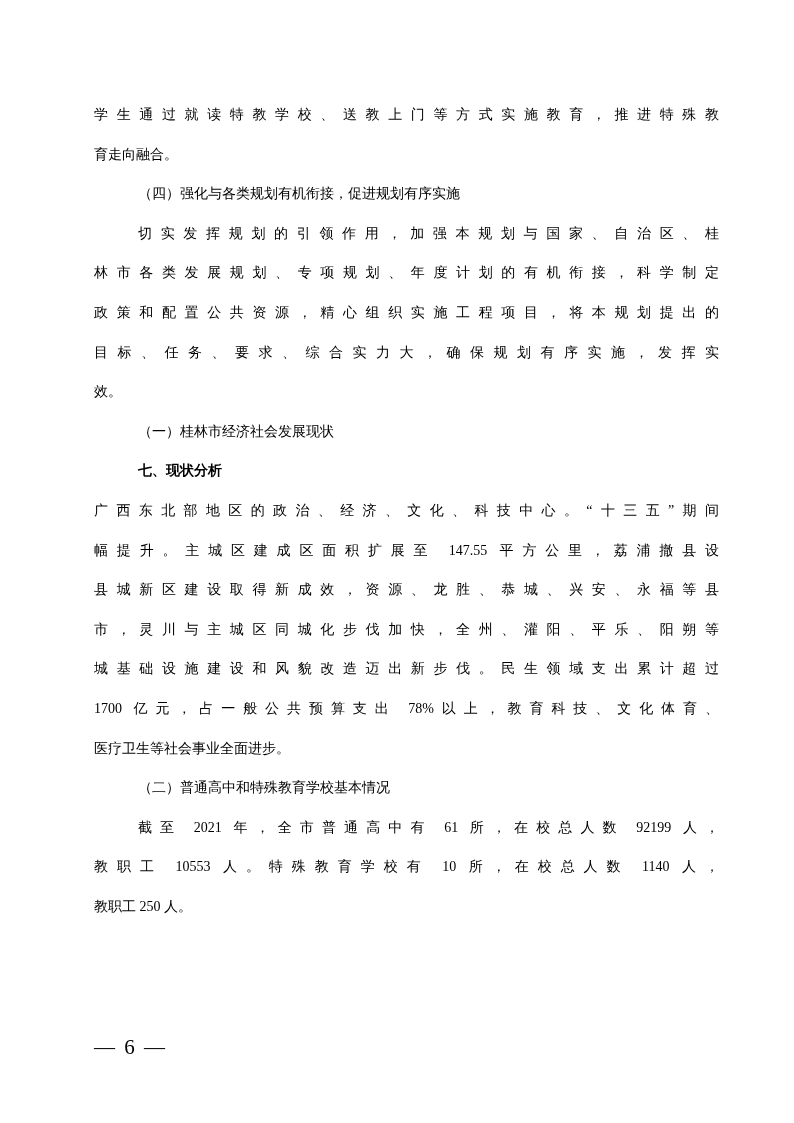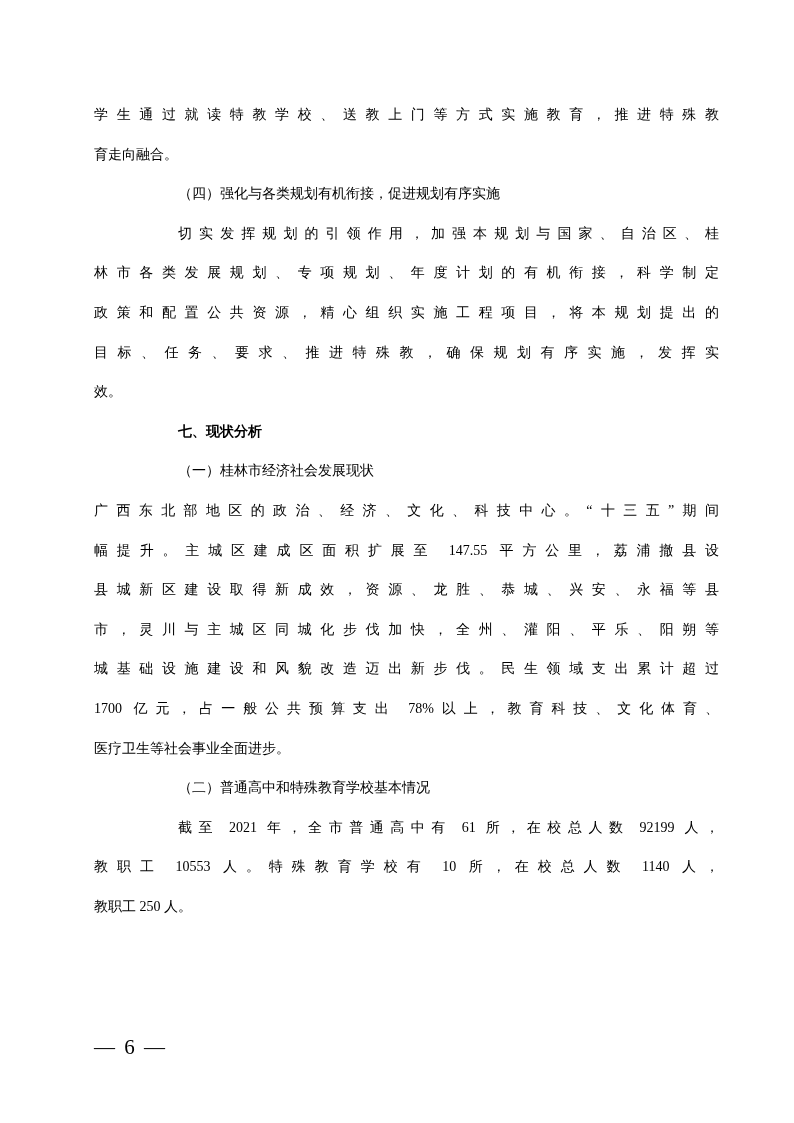--- a/index.html
+++ b/index.html
@@ -26,21 +26,21 @@
     height: 39.6px;
     white-space: normal;
     text-align: left;
   }
   
   .j {
     text-align: justify;
     text-align-last: justify;
   }
   
-  .ind { text-indent: 44px; margin-left: 40px; }
+  .ind { text-indent: 44px; }
   
   .hei {
     font-family: "Liberation Sans", "DejaVu Sans", sans-serif;
     font-weight: 700;
   }
   
   .kai { font-weight: 400; }
   .footer {
     position: absolute;
     left: 94px;
@@ -55,24 +55,24 @@
 <body>
 
 <div class="page">
   <div class="content">
     <div class="line j">学生通过就读特教学校、送教上门等方式实施教育，推进特殊教</div>
     <div class="line">育走向融合。</div>
     <div class="line ind kai">（四）强化与各类规划有机衔接，促进规划有序实施</div>
     <div class="line ind j">切实发挥规划的引领作用，加强本规划与国家、自治区、桂</div>
     <div class="line j">林市各类发展规划、专项规划、年度计划的有机衔接，科学制定</div>
     <div class="line j">政策和配置公共资源，精心组织实施工程项目，将本规划提出的</div>
-    <div class="line j">目标、任务、要求、推进特殊教，确保规划有序实施，发挥实</div>
+    <div class="line j">目标、任务、要求、综合实力大，确保规划有序实施，发挥实</div>
     <div class="line">效。</div>
+    <div class="line ind kai">（一）桂林市经济社会发展现状</div>
     <div class="line ind hei">七、现状分析</div>
-    <div class="line ind kai">（一）桂林市经济社会发展现状</div>
     <div class="line j">广西东北部地区的政治、经济、文化、科技中心。“十三五”期间</div>
     <div class="line j">幅提升。主城区建成区面积扩展至 147.55 平方公里，荔浦撤县设</div>
     <div class="line j">县城新区建设取得新成效，资源、龙胜、恭城、兴安、永福等县</div>
     <div class="line j">市，灵川与主城区同城化步伐加快，全州、灌阳、平乐、阳朔等</div>
     <div class="line j">城基础设施建设和风貌改造迈出新步伐。民生领域支出累计超过</div>
     <div class="line j">1700 亿元，占一般公共预算支出 78%以上，教育科技、文化体育、</div>
     <div class="line">医疗卫生等社会事业全面进步。</div>
     <div class="line ind kai">（二）普通高中和特殊教育学校基本情况</div>
     <div class="line ind j">截至 2021 年，全市普通高中有 61 所，在校总人数 92199 人，</div>
     <div class="line j">教职工 10553 人。特殊教育学校有 10 所，在校总人数 1140 人，</div>

